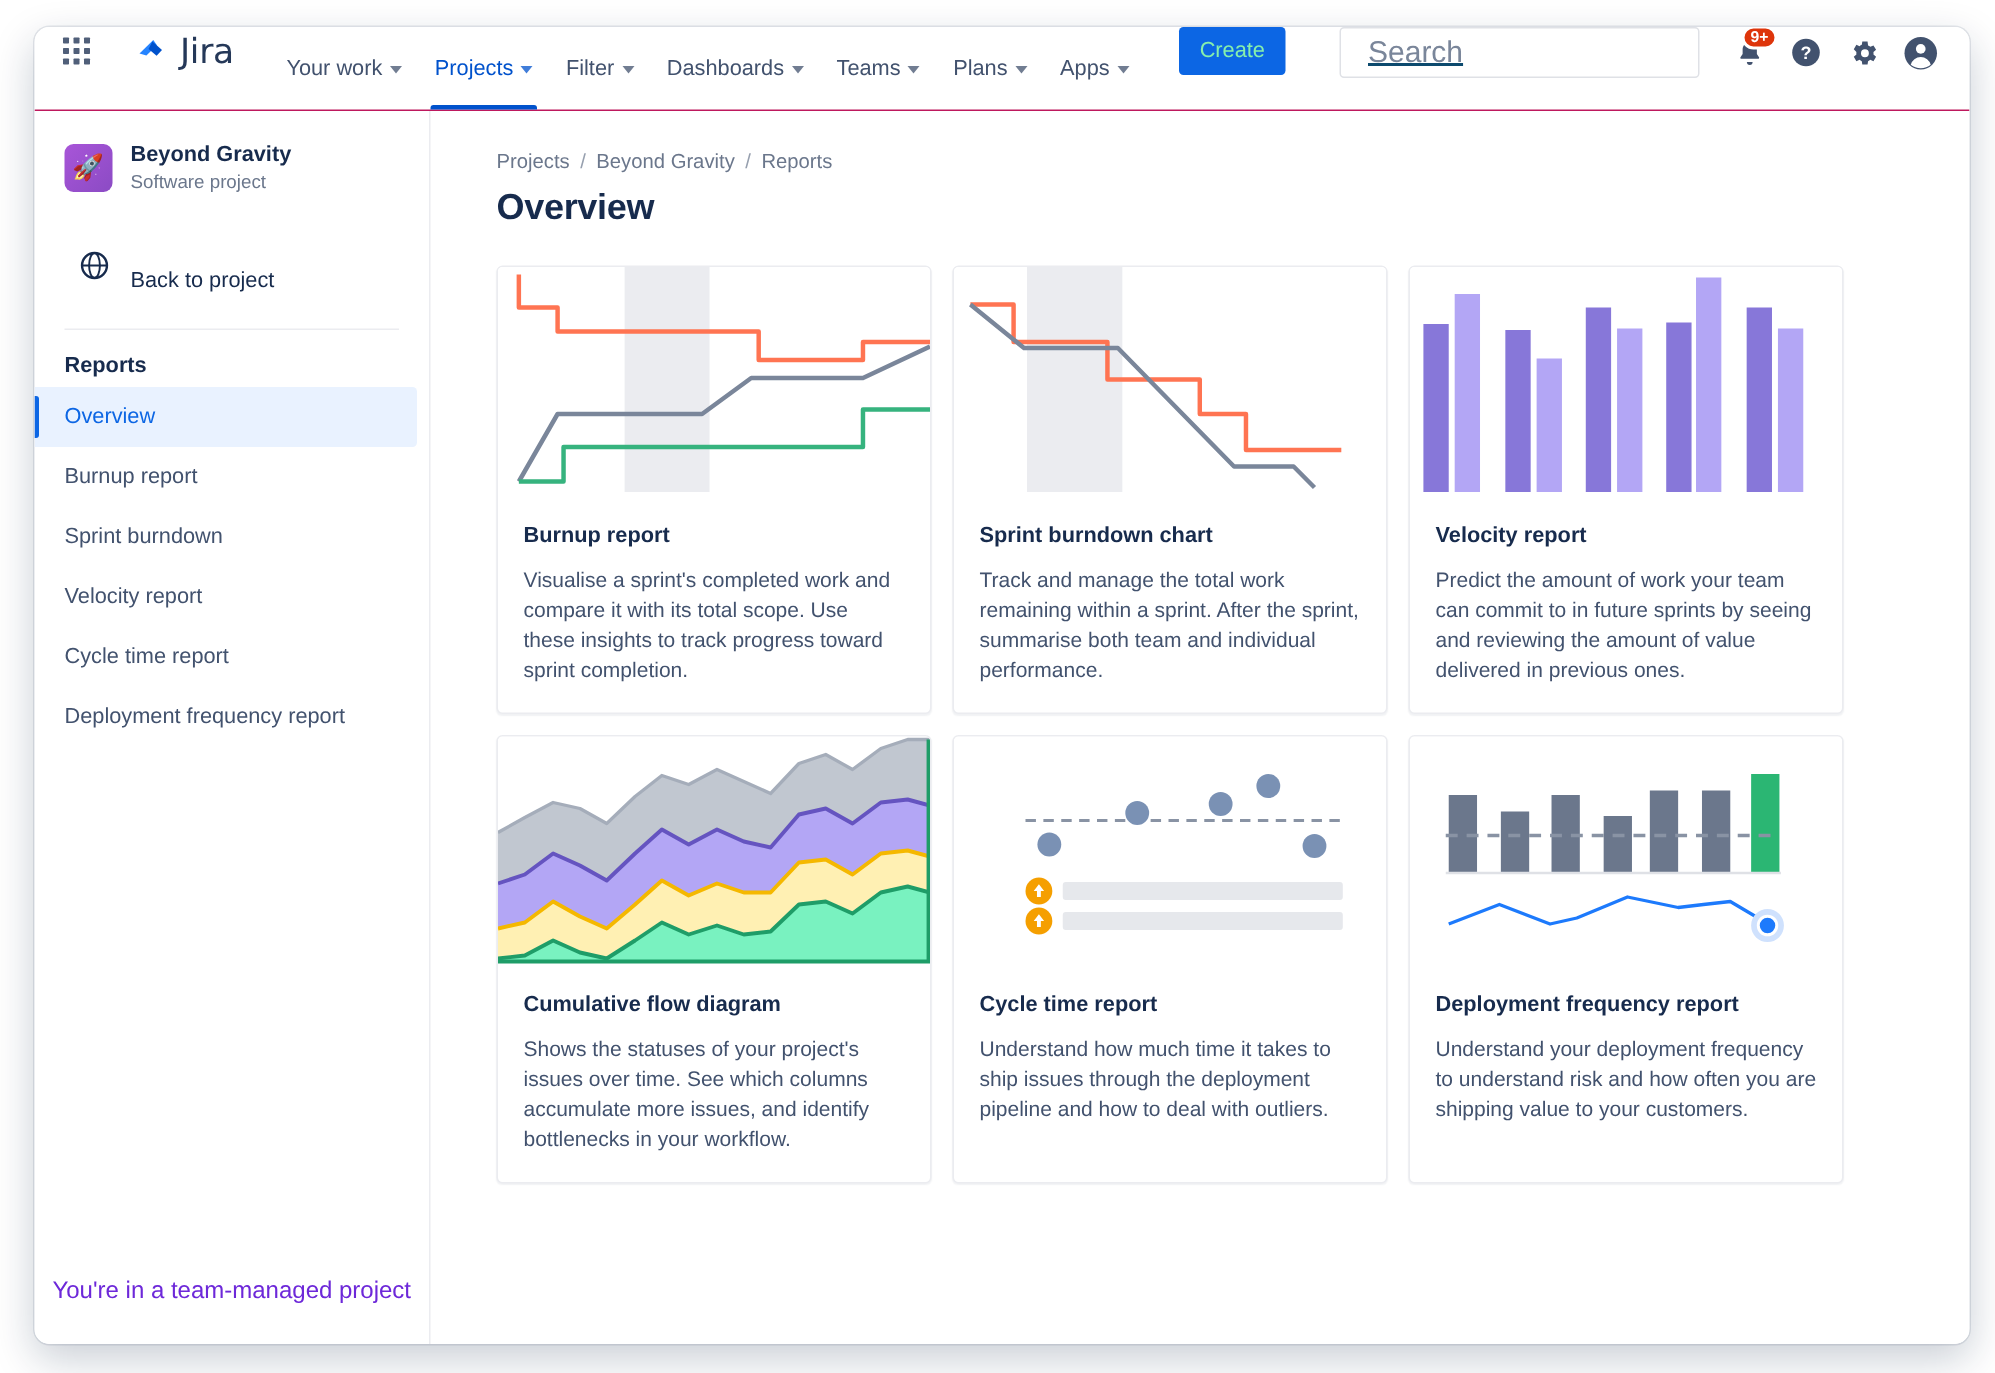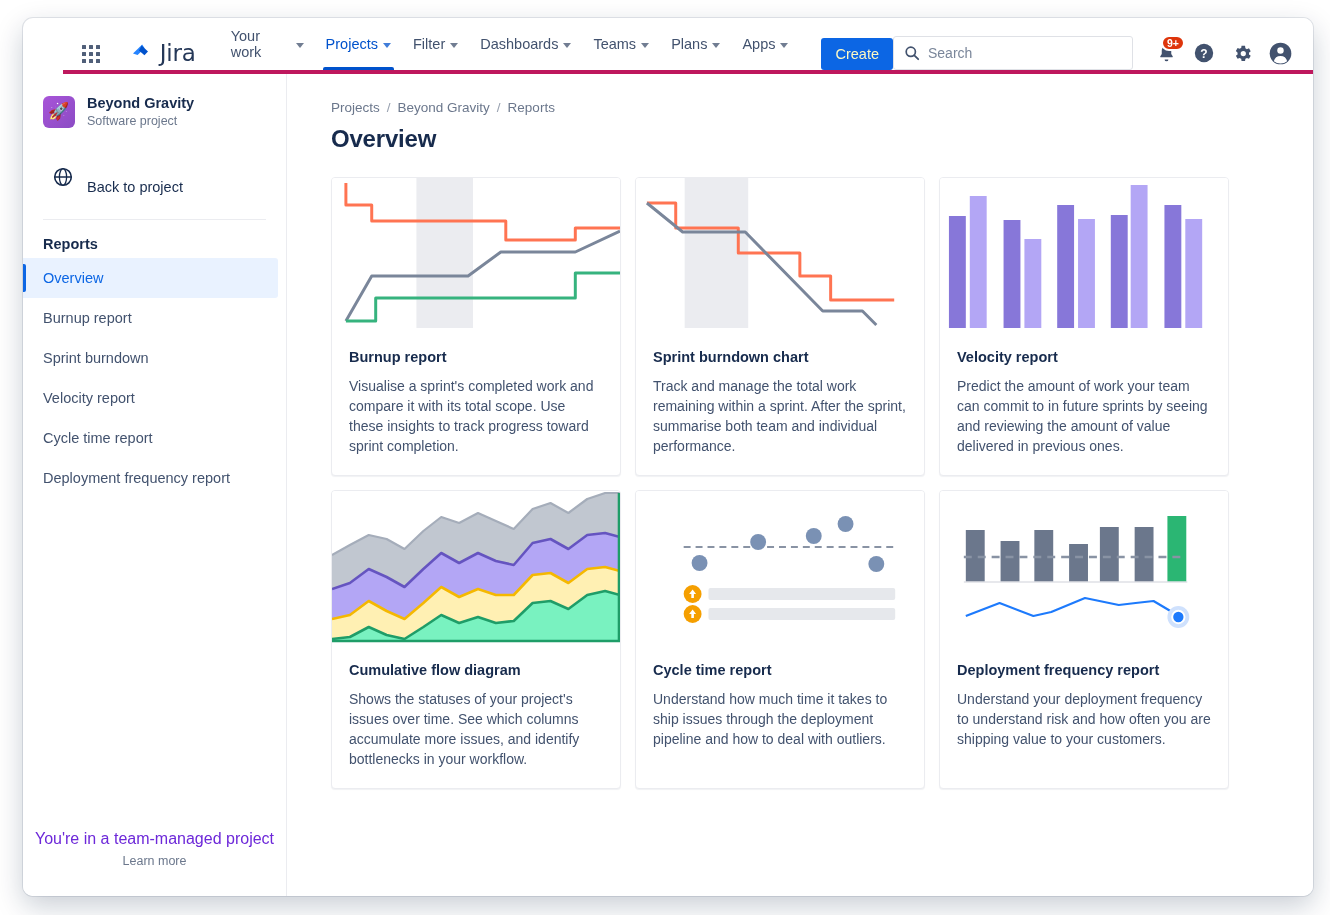--- a/index.html
+++ b/index.html
@@ -26,26 +26,25 @@
     overflow: hidden;
     display: flex;
     flex-direction: column;
   }
 
   
   #top-nav {
     height: 56px;
     min-height: 56px;
     background: #ffffff;
-    border-bottom: 4px solid #be185d;
+    border-bottom: 1px solid #be185d;
     display: flex;
-    align-items: flex-end;
+    align-items: flex-start;
     padding: 0 16px 0 12px;
     position: relative;
-    margin-left: 40px;
   }
 
   .app-switcher {
     width: 32px; height: 32px;
     display: flex; align-items: center; justify-content: center;
     border-radius: 3px; cursor: pointer;
   }
   .grid-dots { display: grid; grid-template-columns: repeat(3, 4px); gap: 3px; }
   .grid-dots i { width: 4px; height: 4px; background: #505f79; border-radius: 0.5px; display:block; }
 
@@ -67,40 +66,41 @@
   }
   .nav-item.active { color: #0052cc; }
   .nav-item.active::after {
     content: ""; position: absolute; left: 8px; right: 8px; bottom: 0;
     height: 3px; background: #0052cc; border-radius: 2px 2px 0 0;
   }
   .caret { width: 0; height: 0; border-left: 4px solid transparent; border-right: 4px solid transparent; border-top: 5px solid currentColor; opacity: .75; margin-top: 2px; }
 
   .create-btn {
     margin-left: 22px;
-    background: #0c66e4; color: #fef9c3;
+    background: #0c66e4; color: #86efac;
     border: none; border-radius: 3px;
     padding: 0 14px; height: 32px;
     font-size: 14.5px; font-family: "Liberation Sans", sans-serif;
     cursor: pointer;
   }
 
   .nav-right { margin-left: auto; display: flex; align-items: center; gap: 4px; }
 
   .search-box {
     display: flex; align-items: center; gap: 8px;
     width: 240px; height: 34px;
     border: 1px solid #dfe1e6; border-radius: 3px;
     padding: 0 10px; background: #fff; margin-right: 12px;
   }
   .search-input {
     border: none; outline: none; flex: 1;
-    font-size: 14px; color: #6d28d9;
+    font-size: 20px; color: #0c4a6e;
     font-family: "Liberation Sans", sans-serif;
     background: transparent;
+    text-decoration: underline;
   }
   .search-input::placeholder { color: #7a869a; }
 
   .icon-btn {
     width: 34px; height: 34px; border-radius: 50%;
     display: flex; align-items: center; justify-content: center;
     cursor: pointer; position: relative; color: #42526e;
   }
 
   .badge {
@@ -359,21 +359,20 @@
       </div>
       <div class="sb-item">
         <span>Cycle time report</span>
       </div>
       <div class="sb-item">
         <span>Deployment frequency report</span>
       </div>
 
       <div class="sb-footer">
         <div class="sb-footer-line">You're in a team-managed project</div>
-        <div class="sb-footer-link">Learn more</div>
       </div>
     </div>
 
     <div id="main">
 
       <div class="breadcrumb">
         <span class="crumb">Projects</span>
         <span class="crumb-sep">/</span>
         <span class="crumb">Beyond Gravity</span>
         <span class="crumb-sep">/</span>

